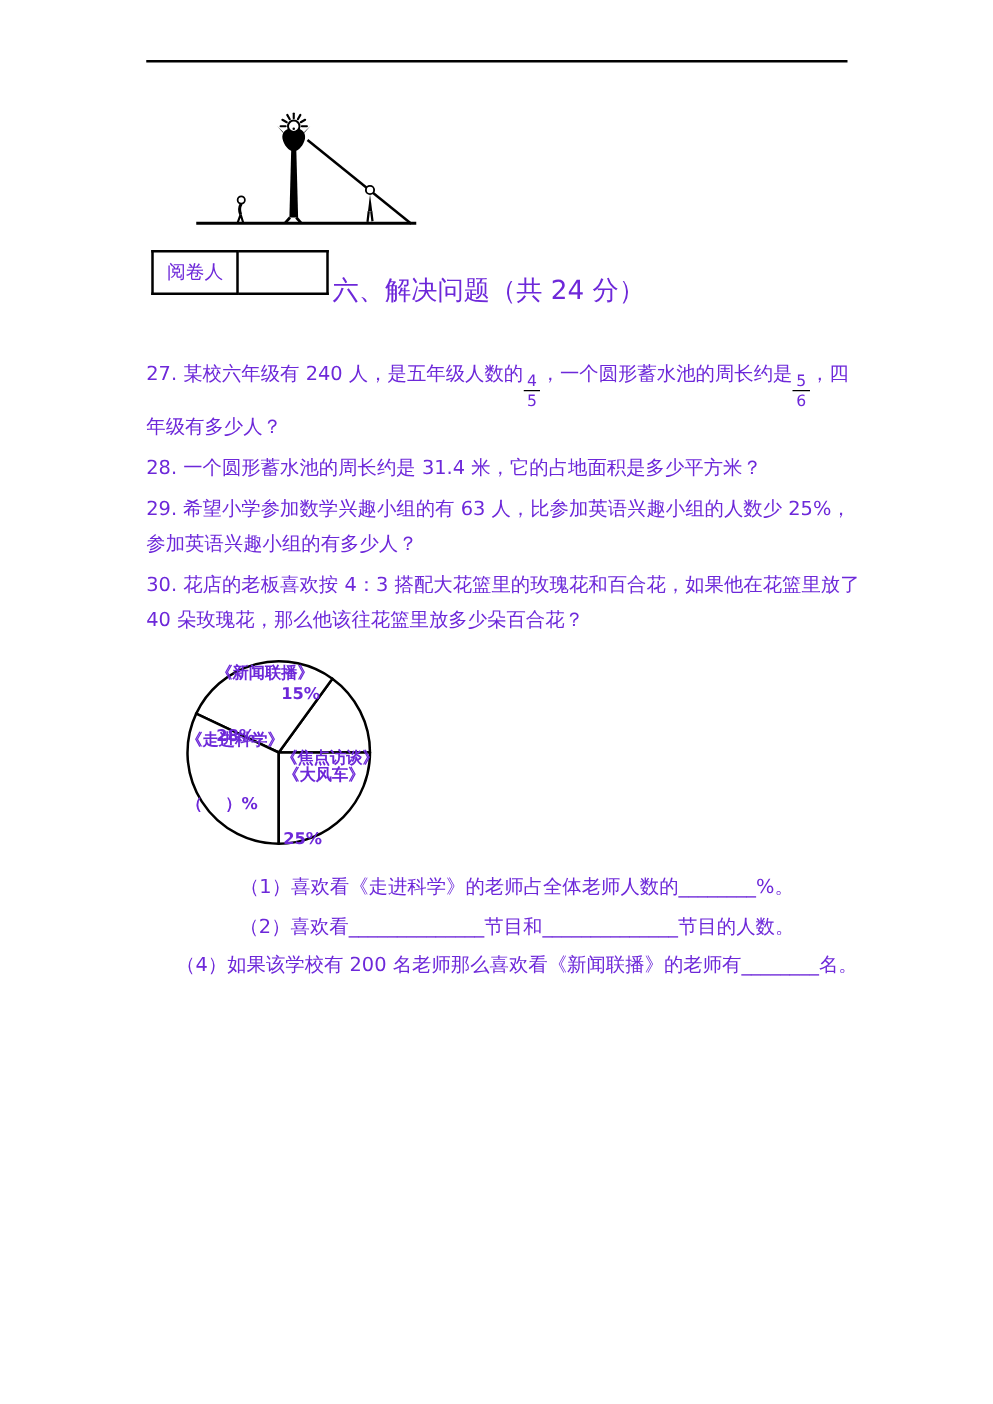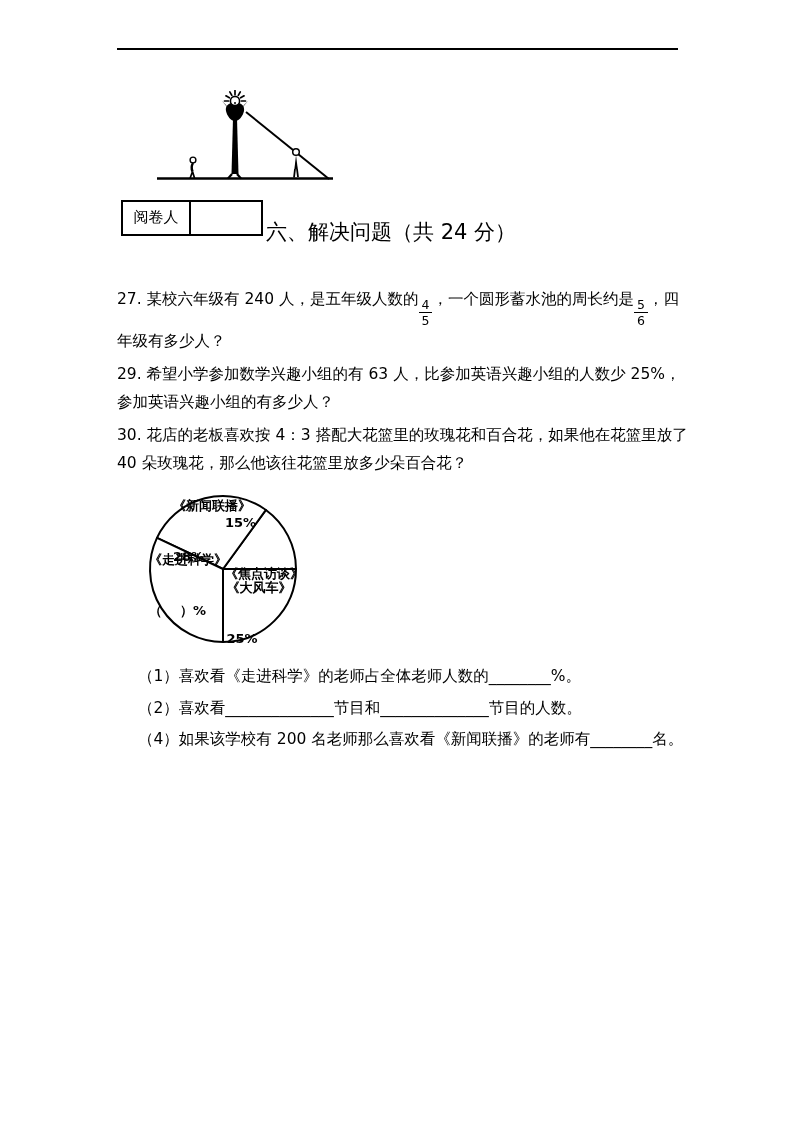--- a/index.html
+++ b/index.html
@@ -1,20 +1,20 @@
 <!DOCTYPE html>
 <html><head>
 <meta charset="utf-8">
 <style>
   html,body{margin:0;padding:0;background:#ffffff;}
   .page{
     position:relative;
     width:794px;height:1123px;
     background:#ffffff;
-    color:#000000;
+    color:#6d28d9;
     font-family:"DejaVu Sans",sans-serif;
     overflow:hidden;
   }
   .top-rule{
     position:absolute;left:117px;top:48px;
     width:561px;height:2px;background:#000;
   }
   .figure{position:absolute;left:149px;top:90px;}
   .score-table{
     position:absolute;left:121px;top:200px;
@@ -45,21 +45,21 @@
   .pie-wrap{
     position:relative;width:164px;height:164px;
     margin:10px 0 6px 24px;
   }
   .pie-wrap svg{position:absolute;left:0;top:0;}
   .pie-label{
     position:absolute;transform:translate(-50%,-50%);
     text-align:left;font-size:13px;line-height:17px;
     font-weight:bold;white-space:pre;
   }
-  .subs{margin:0;padding-top:8px;}
+  .subs{margin:0;padding-top:8px;text-align:center;}
   .sub{margin:0 0 9.5px 21px;line-height:22px;}
 </style>
 </head>
 <body>
 
 <div class="page">
 
   <div class="top-rule"></div>
 
   <svg class="figure" width="190" height="94" viewBox="0 0 190 94">
@@ -116,20 +116,21 @@
   <div class="content">
 
     <p class="q"><span>27. 某校六年级有 240 人，是五年级人数的</span><span class="frac">
           <span class="fn">4</span>
           <span class="fd">5</span>
         </span><span>，一个圆形蓄水池的周长约是</span><span class="frac">
           <span class="fn">5</span>
           <span class="fd">6</span>
         </span><span>，四年级有多少人？</span></p>
 
+    <p class="q">28. 一个圆形蓄水池的周长约是 31.4 米，它的占地面积是多少平方米？</p>
     <p class="q">29. 希望小学参加数学兴趣小组的有 63 人，比参加英语兴趣小组的人数少 25%，参加英语兴趣小组的有多少人？</p>
     <p class="q">30. 花店的老板喜欢按 4：3 搭配大花篮里的玫瑰花和百合花，如果他在花篮里放了 40 朵玫瑰花，那么他该往花篮里放多少朵百合花？</p>
 
     <div class="pie-wrap">
       <svg id="pie-svg" width="164" height="164" viewBox="0 0 164 164">
           <path d="M 82 82 L 155.00 82.00 A 73 73 0 0 0 124.91 22.94 Z" fill="#ffffff" stroke="#000000" stroke-width="2" stroke-linejoin="round"></path>
           <path d="M 82 82 L 124.91 22.94 A 73 73 0 0 0 15.95 50.92 Z" fill="#ffffff" stroke="#000000" stroke-width="2" stroke-linejoin="round"></path>
           <path d="M 82 82 L 15.95 50.92 A 73 73 0 0 0 82.00 155.00 Z" fill="#ffffff" stroke="#000000" stroke-width="2" stroke-linejoin="round"></path>
           <path d="M 82 82 L 82.00 155.00 A 73 73 0 0 0 155.00 82.00 Z" fill="#ffffff" stroke="#000000" stroke-width="2" stroke-linejoin="round"></path>
         </svg>

